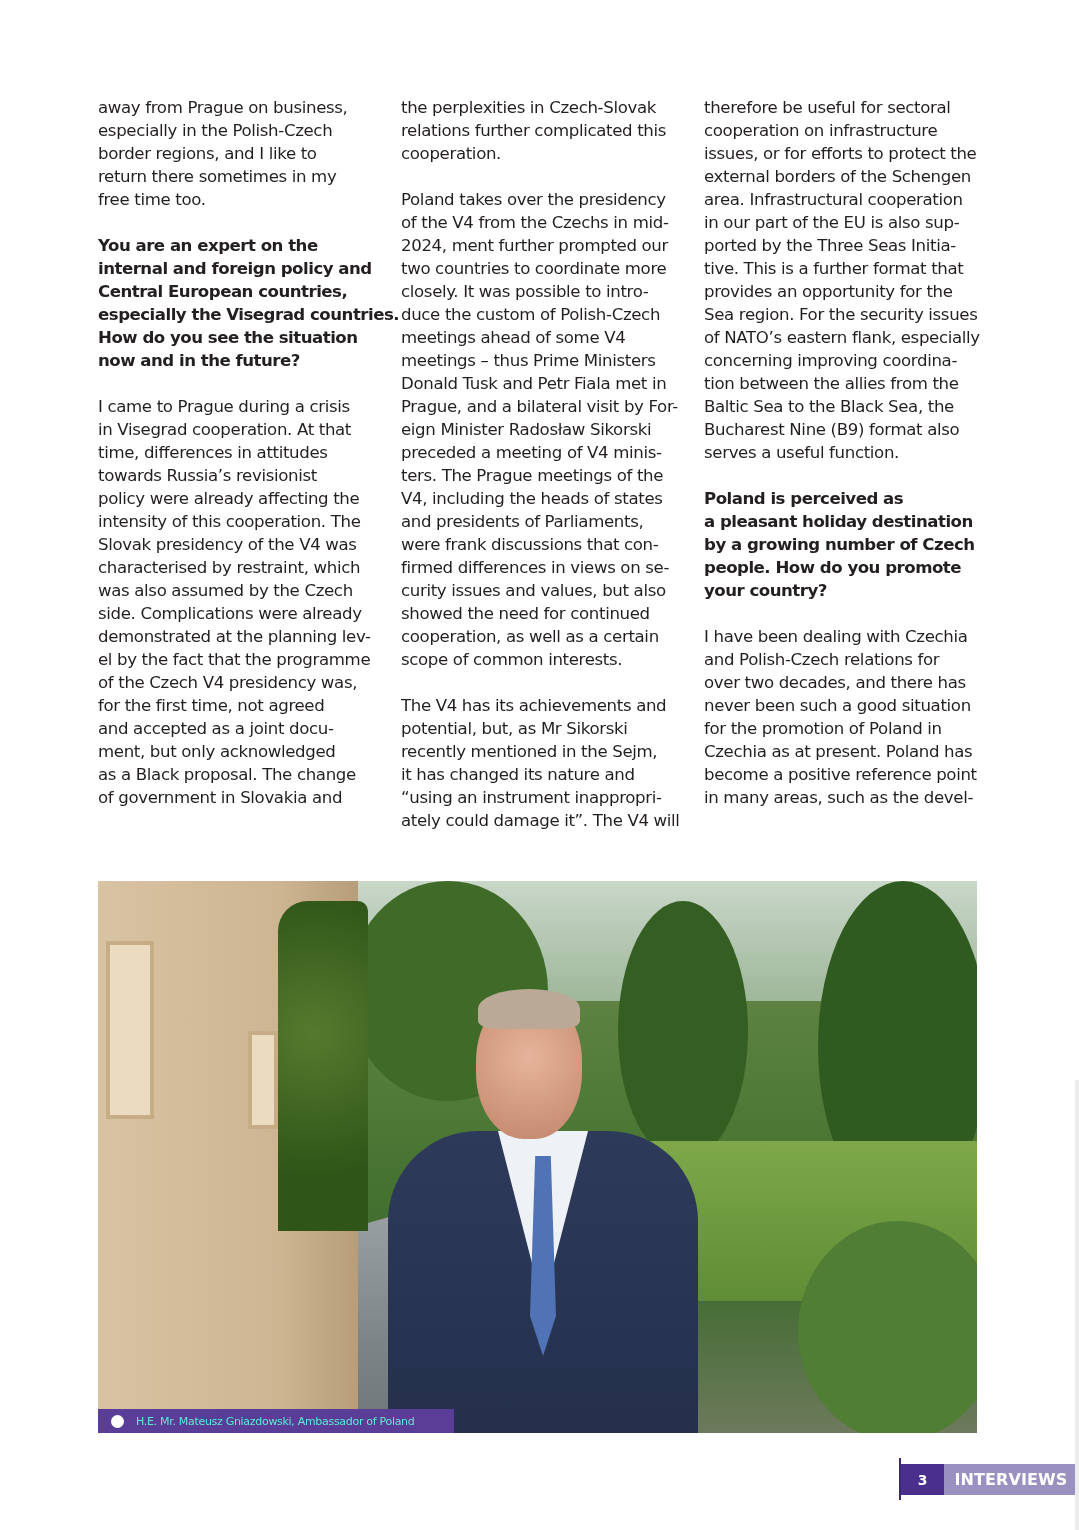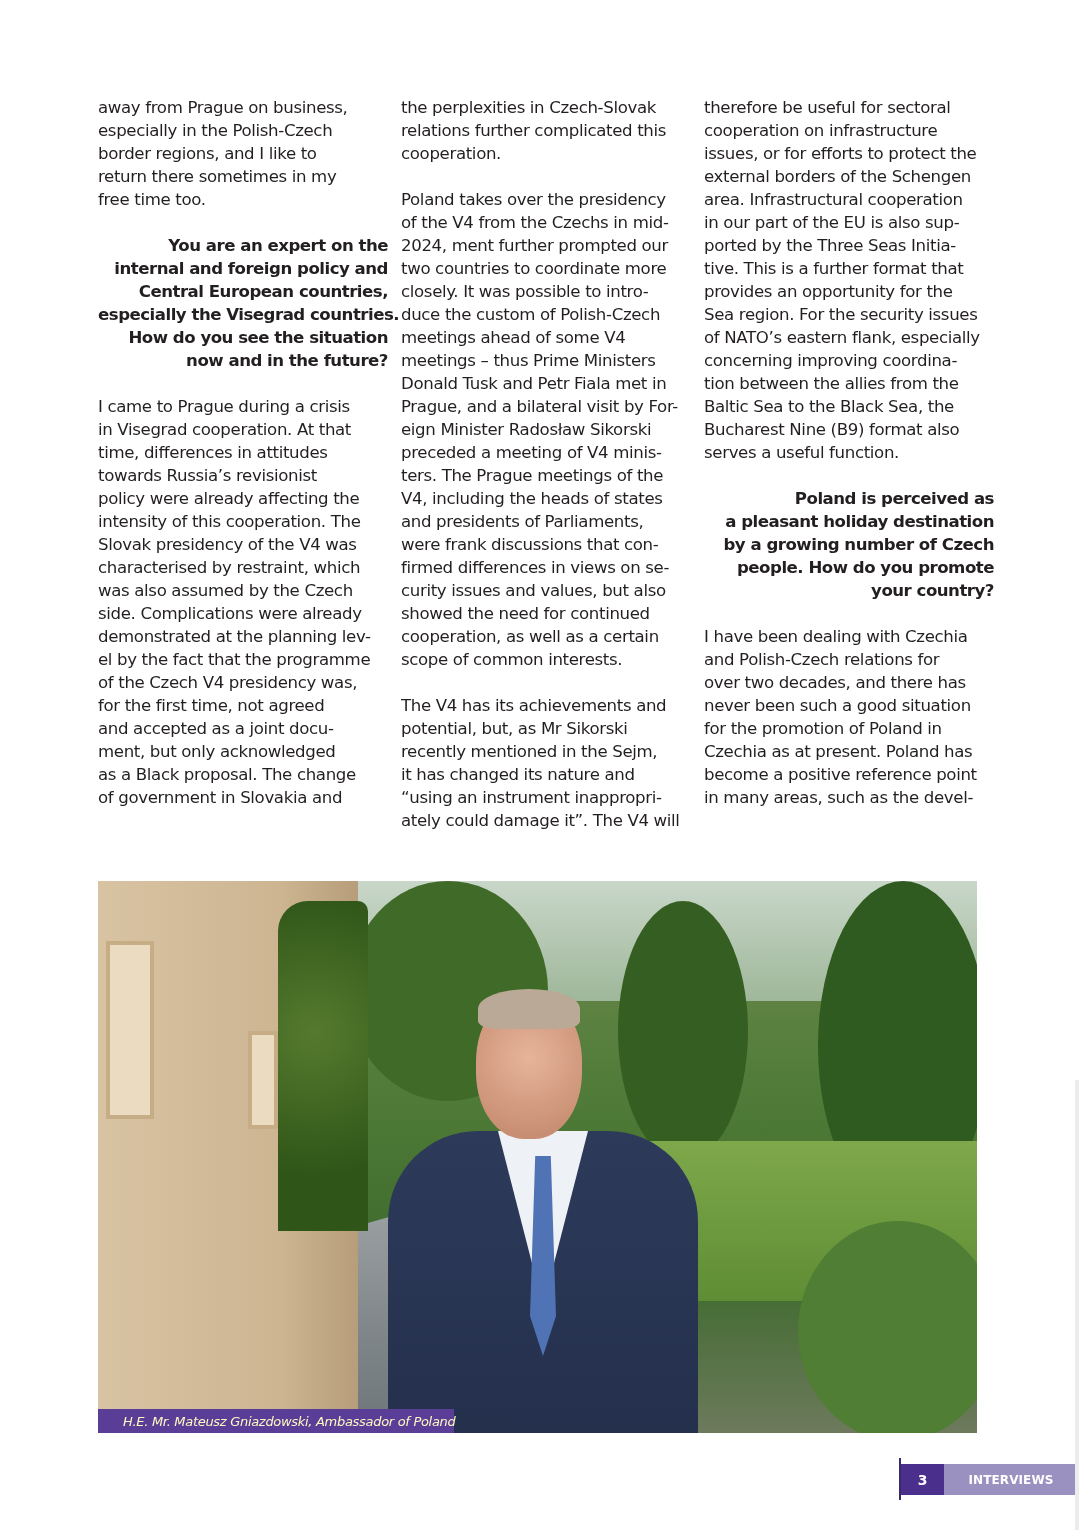--- a/index.html
+++ b/index.html
@@ -2,21 +2,21 @@
 <html><head>
 <meta charset="utf-8">
 <style>
   html, body { margin: 0; padding: 0; background: #ffffff; }
   body { width: 1079px; height: 1530px; position: relative; overflow: hidden;
          font-family: "DejaVu Sans", sans-serif; color: #231f20; }
   .col { position: absolute; top: 96px; width: 290px; }
   .col-1 { left: 98px; } .col-2 { left: 401px; } .col-3 { left: 704px; }
   .line { display: block; font-size: 16.6px; line-height: 23px; white-space: nowrap;
           letter-spacing: -0.35px; }
-  .bold .line { font-weight: bold; letter-spacing: -0.5px; text-align: right; }
+  .bold .line { font-weight: bold; letter-spacing: -0.5px; }
   .para { margin: 0 0 23px 0; }
   .photo { position: absolute; left: 98px; top: 881px; width: 879px; height: 552px; overflow: hidden;
            background: linear-gradient(180deg, #6f8c4e 0%, #4f7a37 40%, #3d6a2c 70%, #6d7a5c 100%); }
   .bld { position: absolute; left: 0; top: 0; width: 260px; height: 552px;
          background: linear-gradient(90deg, #d8c3a2 0%, #cdb592 70%, #b79d7a 100%); }
   .bld-ivy { position: absolute; left: 180px; top: 20px; width: 90px; height: 330px;
              background: radial-gradient(circle at 40% 40%, #557a2e, #2f5518 70%); border-radius: 30px 10px 0 0; }
   .win { position: absolute; background: #eadbc1; border: 4px solid #c7ad86; }
   .path { position: absolute; left: 0; top: 330px; width: 520px; height: 222px;
           background: linear-gradient(180deg, #9aa0a2, #7d8487 60%, #6f7679); clip-path: polygon(0 40%, 60% 0, 100% 20%, 100% 100%, 0 100%); }
@@ -31,26 +31,26 @@
                background: #eef1f5; clip-path: polygon(0 0, 100% 0, 60% 100%, 40% 100%); }
   .man-tie { position: absolute; left: 432px; top: 275px; width: 26px; height: 200px;
              background: #4f73b5; clip-path: polygon(20% 0, 80% 0, 100% 80%, 50% 100%, 0 80%); }
   .man-head { position: absolute; left: 378px; top: 110px; width: 106px; height: 148px;
               background: radial-gradient(circle at 50% 45%, #e6b49a, #c88e73 80%); border-radius: 48% 48% 45% 45%; }
   .man-hair { position: absolute; left: 380px; top: 108px; width: 102px; height: 40px;
               background: #b9a996; border-radius: 50% 50% 20% 20%; }
   .caption { position: absolute; left: 98px; top: 1409px; width: 356px; height: 24px;
              background: #5a3d96; display: flex; align-items: center; }
   .caption-dot { width: 13px; height: 13px; border-radius: 50%; background: #ffffff; margin: 0 12px 0 13px; }
-  .caption-text { color: #fef9c3; font-style: italic; font-size: 13px; letter-spacing: -0.3px; white-space: nowrap; }
+  .caption-text { color: #5eead4; font-size: 11px; letter-spacing: -0.3px; white-space: nowrap; }
   .footer { position: absolute; left: 899px; top: 1464px; height: 31px; display: flex; }
   .footer-rule { position: absolute; left: 899px; top: 1458px; width: 2px; height: 42px; background: #3b2a6b; }
   .page-no { width: 43px; background: #4a2f8c; color: #ffffff; font-weight: bold; font-size: 14px;
              display: flex; align-items: center; justify-content: center; margin-left: 2px; }
-  .section { width: 134px; background: #9b91c1; color: #ffffff; font-weight: bold; font-size: 12px;
+  .section { width: 134px; background: #9b91c1; color: #ffffff; font-weight: bold; font-size: 16px;
              display: flex; align-items: center; justify-content: center; letter-spacing: 0.1px; }
   .edge { position: absolute; right: 0; top: 1080px; width: 4px; height: 450px; background: #ececec; }
 </style>
 </head>
 <body>
 
 <div class="col col-1">
     <div class="para">
       <span class="line">away from Prague on business,</span>
       <span class="line">especially in the Polish-Czech</span>

